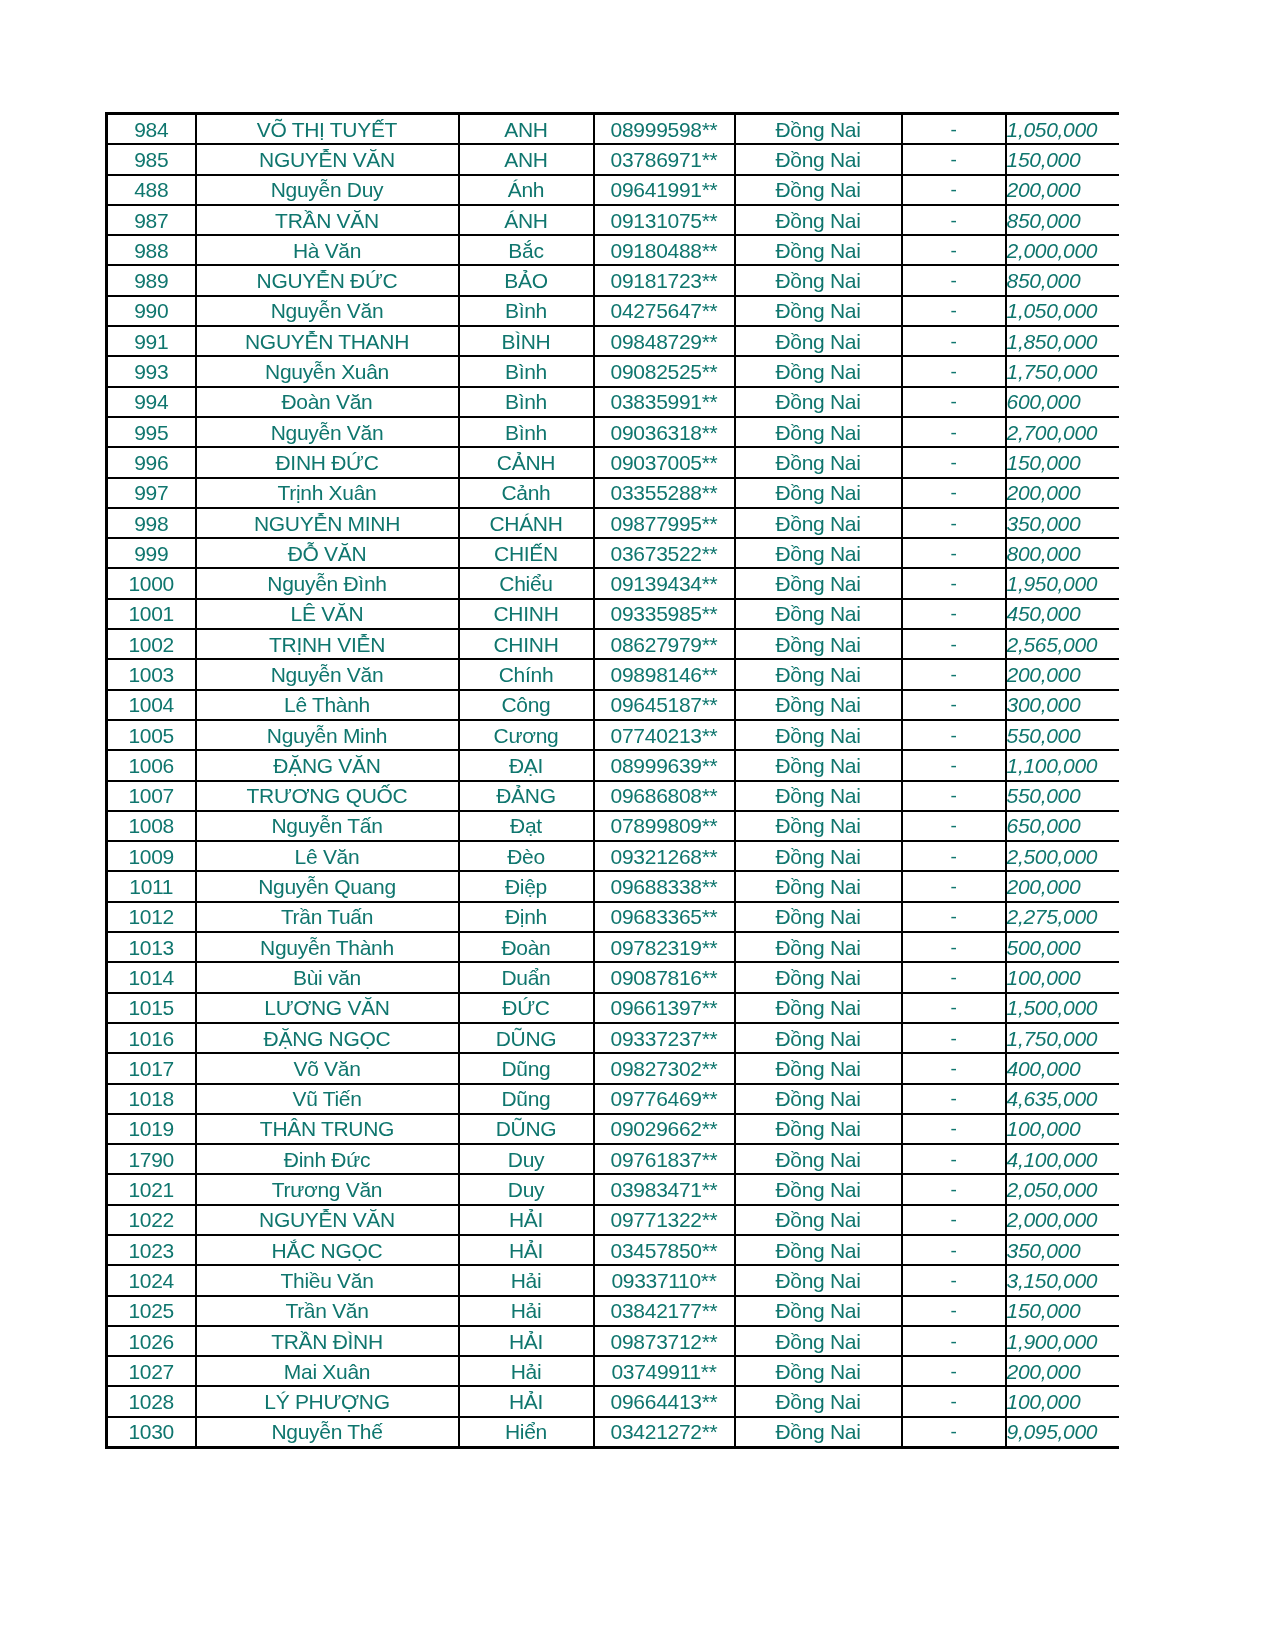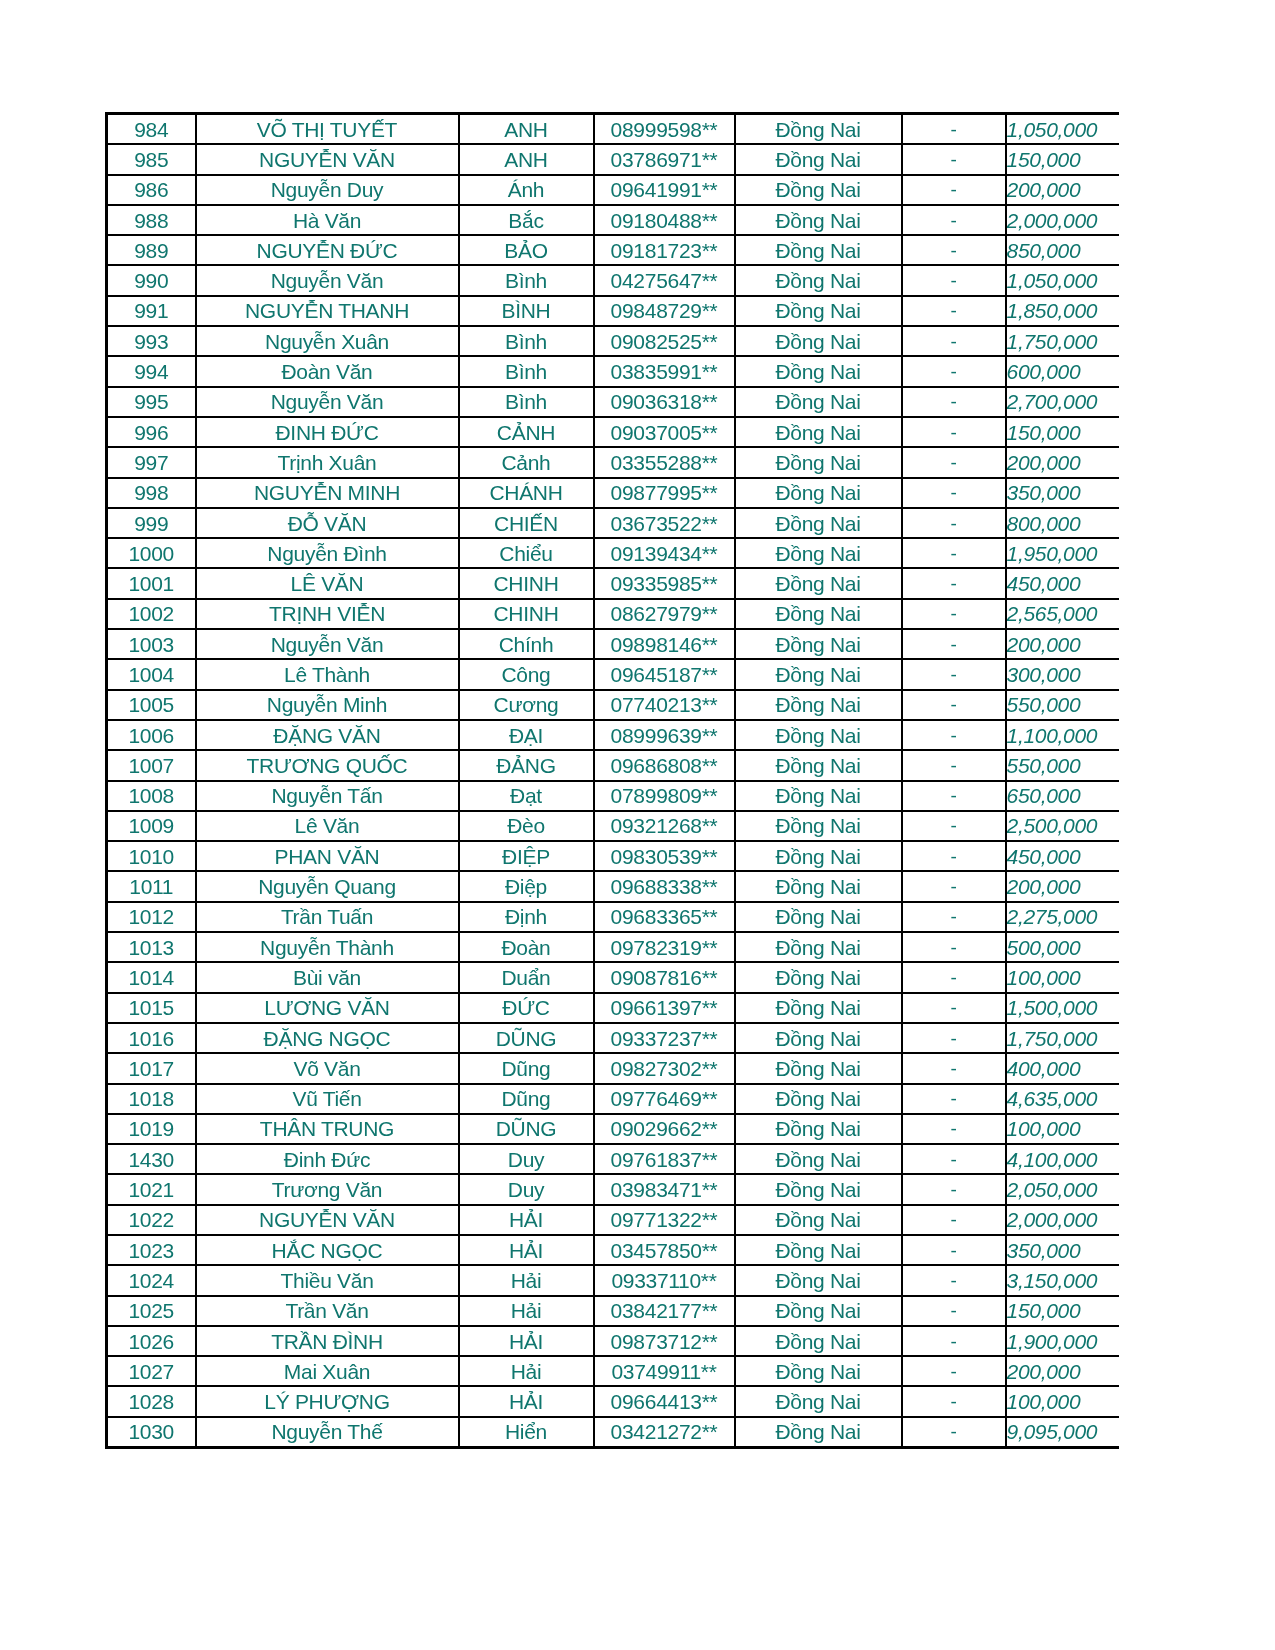--- a/index.html
+++ b/index.html
@@ -73,27 +73,36 @@
         <tr>
     <td class="c-id">985</td>
     <td class="c-name">NGUYỄN VĂN</td>
     <td class="c-given">ANH</td>
     <td class="c-phone">03786971**</td>
     <td class="c-prov">Đồng Nai</td>
     <td class="c-dash">-</td>
     <td class="c-amount">150,000</td>
   </tr>
         <tr>
-    <td class="c-id">986</td>
+    <td class="c-id">488</td>
     <td class="c-name">Nguyễn Duy</td>
     <td class="c-given">Ánh</td>
     <td class="c-phone">09641991**</td>
     <td class="c-prov">Đồng Nai</td>
     <td class="c-dash">-</td>
     <td class="c-amount">200,000</td>
+  </tr>
+        <tr>
+    <td class="c-id">987</td>
+    <td class="c-name">TRẦN VĂN</td>
+    <td class="c-given">ÁNH</td>
+    <td class="c-phone">09131075**</td>
+    <td class="c-prov">Đồng Nai</td>
+    <td class="c-dash">-</td>
+    <td class="c-amount">850,000</td>
   </tr>
         <tr>
     <td class="c-id">988</td>
     <td class="c-name">Hà Văn</td>
     <td class="c-given">Bắc</td>
     <td class="c-phone">09180488**</td>
     <td class="c-prov">Đồng Nai</td>
     <td class="c-dash">-</td>
     <td class="c-amount">2,000,000</td>
   </tr>
@@ -271,29 +280,20 @@
         <tr>
     <td class="c-id">1009</td>
     <td class="c-name">Lê Văn</td>
     <td class="c-given">Đèo</td>
     <td class="c-phone">09321268**</td>
     <td class="c-prov">Đồng Nai</td>
     <td class="c-dash">-</td>
     <td class="c-amount">2,500,000</td>
   </tr>
         <tr>
-    <td class="c-id">1010</td>
-    <td class="c-name">PHAN VĂN</td>
-    <td class="c-given">ĐIỆP</td>
-    <td class="c-phone">09830539**</td>
-    <td class="c-prov">Đồng Nai</td>
-    <td class="c-dash">-</td>
-    <td class="c-amount">450,000</td>
-  </tr>
-        <tr>
     <td class="c-id">1011</td>
     <td class="c-name">Nguyễn Quang</td>
     <td class="c-given">Điệp</td>
     <td class="c-phone">09688338**</td>
     <td class="c-prov">Đồng Nai</td>
     <td class="c-dash">-</td>
     <td class="c-amount">200,000</td>
   </tr>
         <tr>
     <td class="c-id">1012</td>
@@ -361,21 +361,21 @@
         <tr>
     <td class="c-id">1019</td>
     <td class="c-name">THÂN TRUNG</td>
     <td class="c-given">DŨNG</td>
     <td class="c-phone">09029662**</td>
     <td class="c-prov">Đồng Nai</td>
     <td class="c-dash">-</td>
     <td class="c-amount">100,000</td>
   </tr>
         <tr>
-    <td class="c-id">1430</td>
+    <td class="c-id">1790</td>
     <td class="c-name">Đinh Đức</td>
     <td class="c-given">Duy</td>
     <td class="c-phone">09761837**</td>
     <td class="c-prov">Đồng Nai</td>
     <td class="c-dash">-</td>
     <td class="c-amount">4,100,000</td>
   </tr>
         <tr>
     <td class="c-id">1021</td>
     <td class="c-name">Trương Văn</td>

